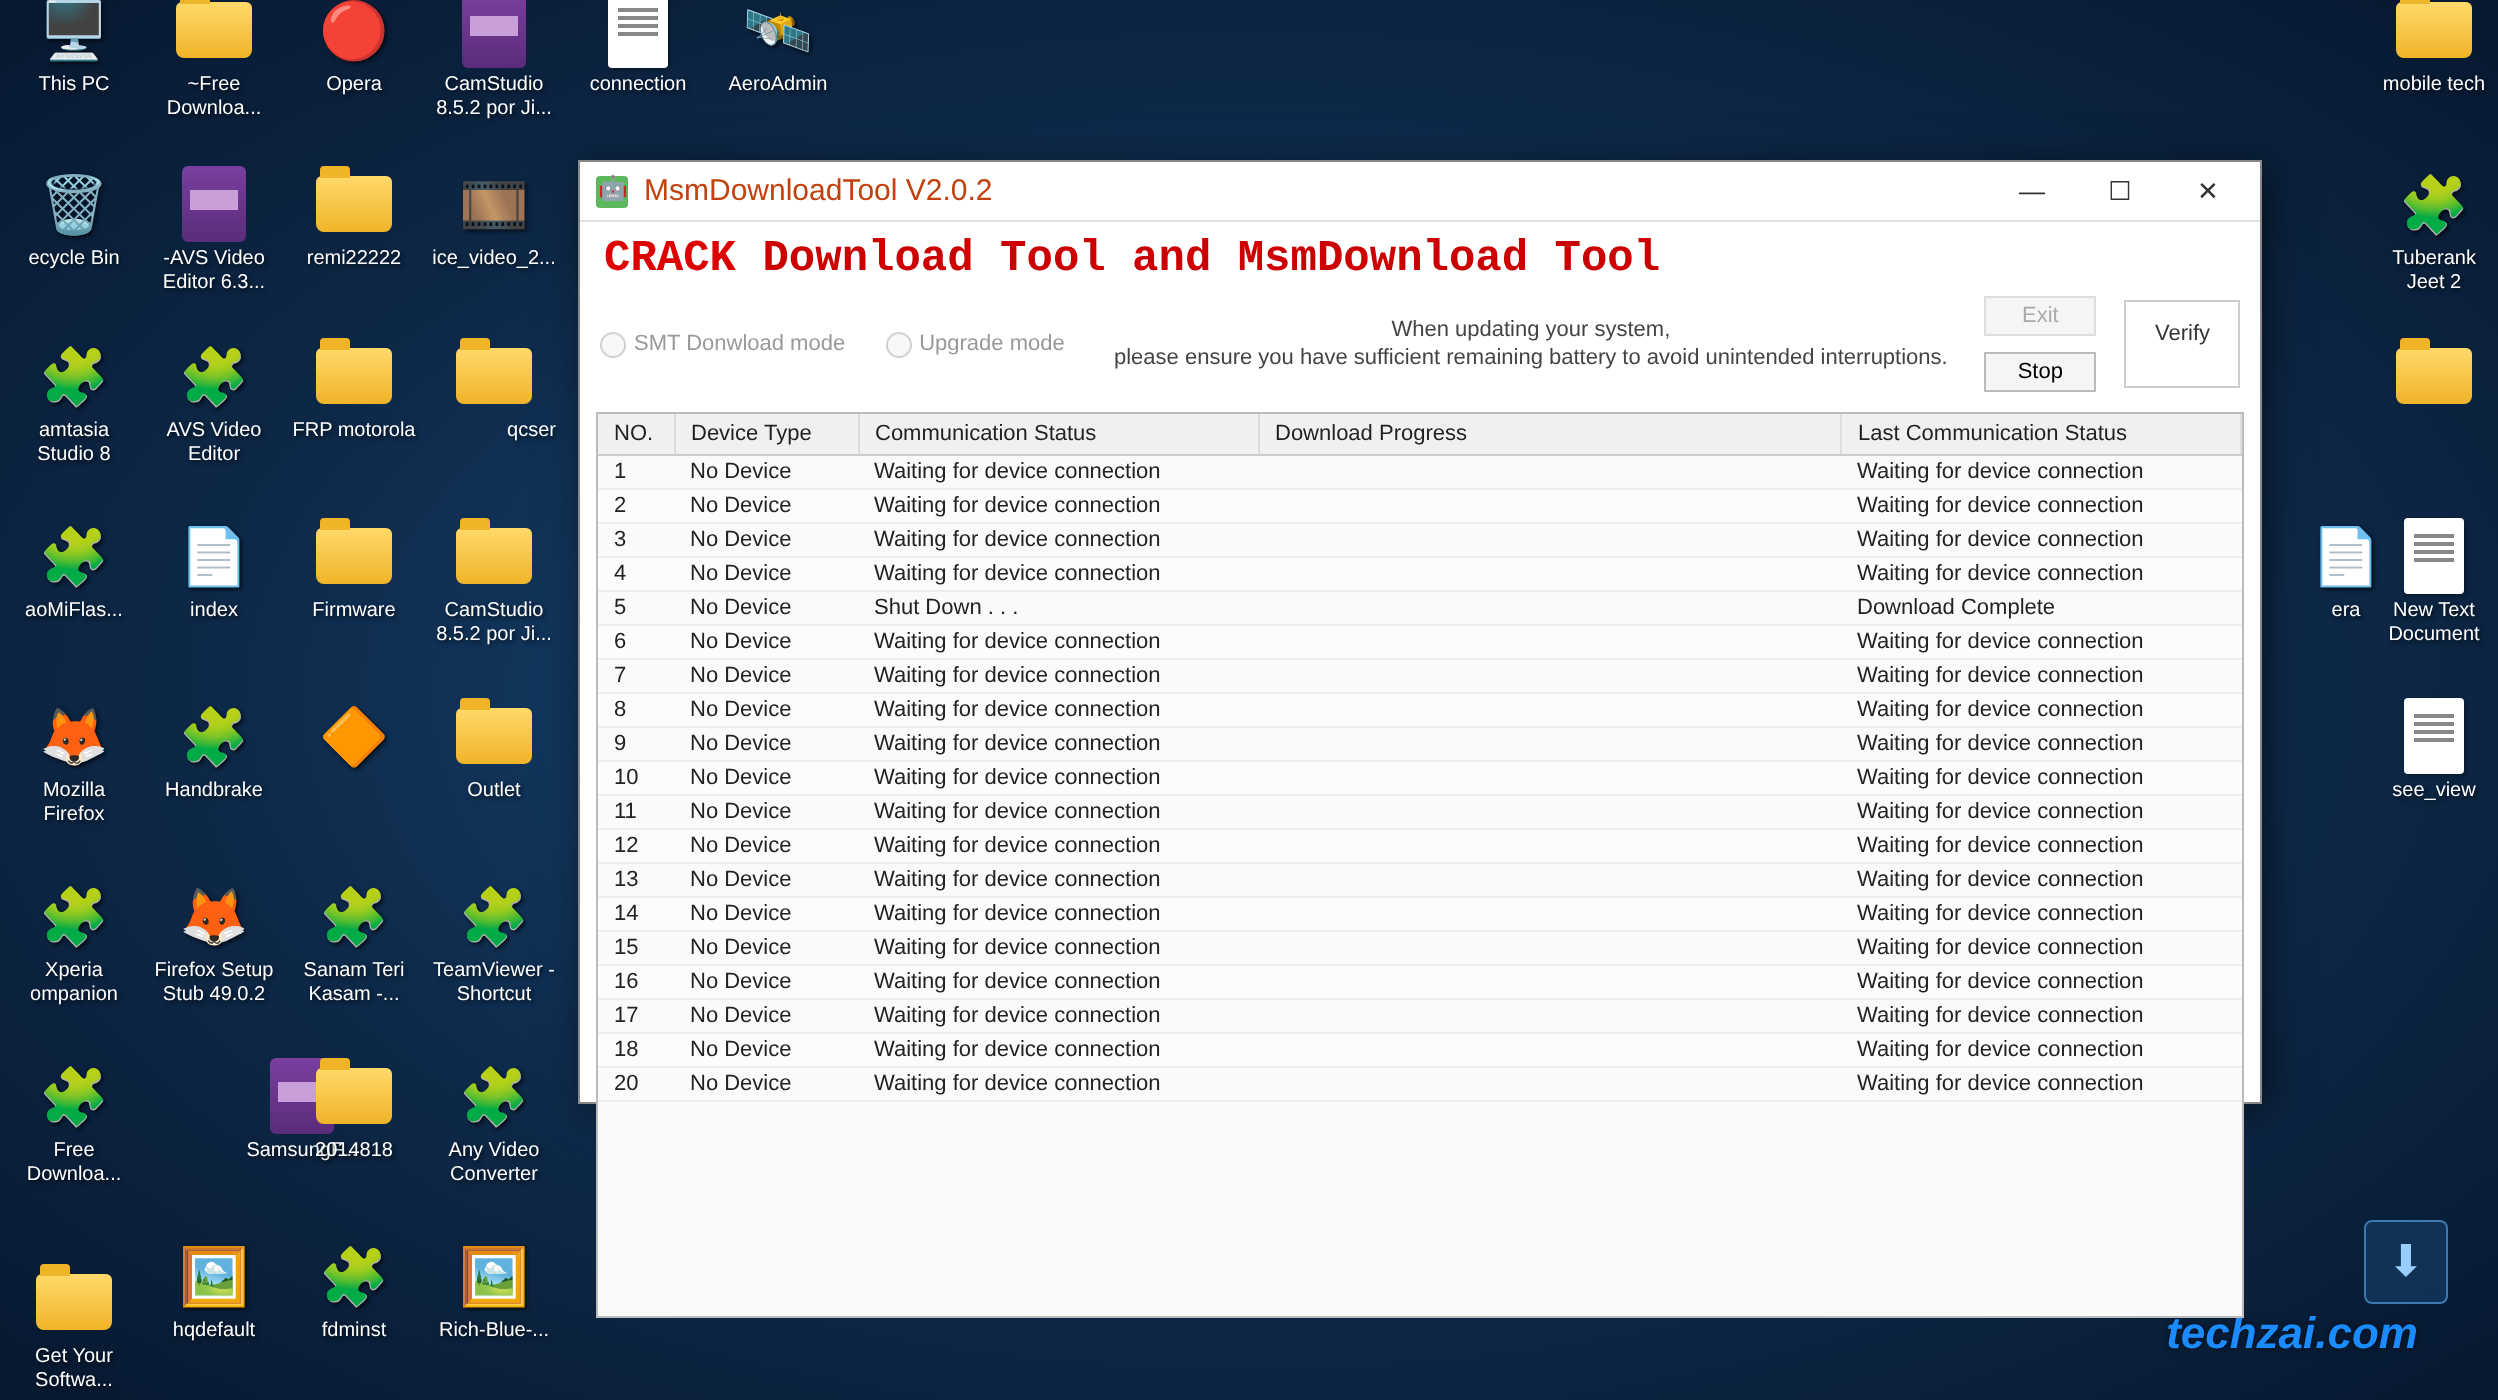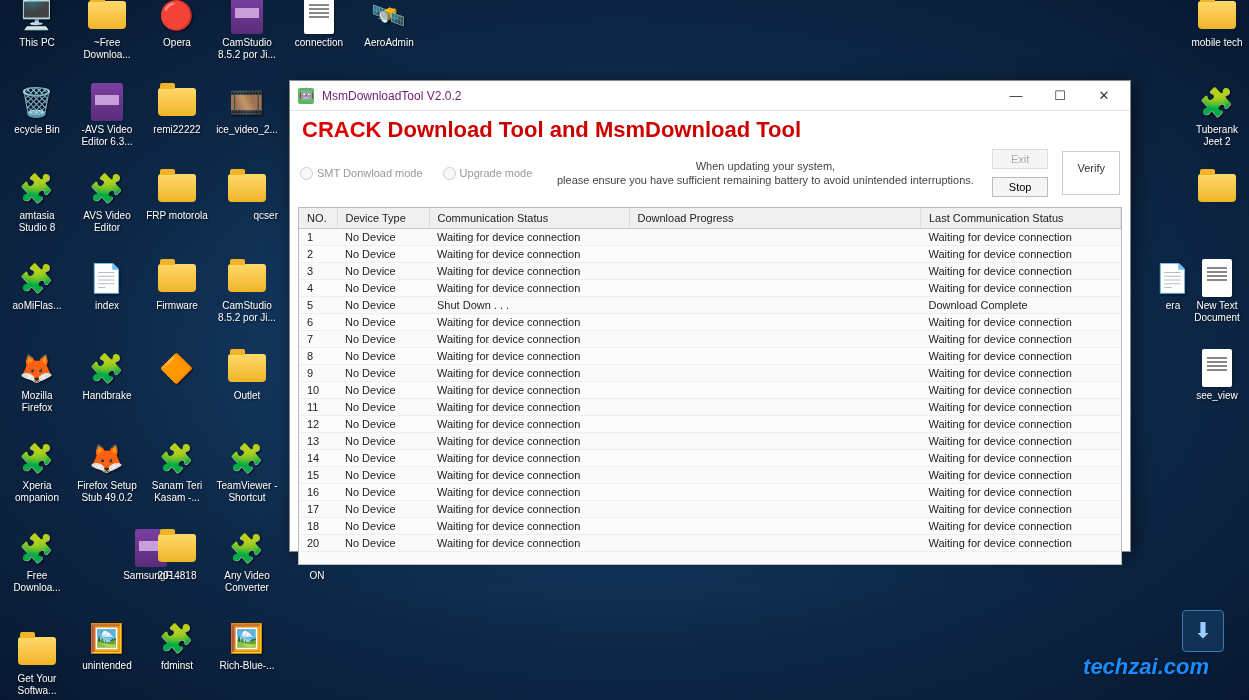--- a/index.html
+++ b/index.html
@@ -40,41 +40,41 @@
 .window {
   position: absolute; left: 289px; top: 80px; width: 842px; height: 472px;
   background: #fff; border: 1px solid #888; box-shadow: 3px 3px 18px rgba(0,0,0,.5);
 }
 .titlebar {
   height: 30px; background:#fff; display:flex; align-items:center;
   padding: 0 4px 0 8px; border-bottom:1px solid #e0e0e0;
 }
 .titlebar .app-ico { width:16px; height:16px; background:#5cb85c; border-radius:2px; margin-right:8px; position:relative; }
 .titlebar .app-ico:after { content:'🤖'; font-size:12px; position:absolute; left:1px; top:-1px; }
-.titlebar .title { font-size:12px; color:#701a75; flex:1; }
+.titlebar .title { font-size:15px; color:#c2410c; flex:1; }
 .win-controls { display:flex; }
 .win-btn { width:44px; height:28px; display:flex; align-items:center; justify-content:center; font-size:13px; color:#333; cursor:pointer; }
 
 .header-area { padding: 4px 10px 6px; }
-.crack-line { font-size:22px; font-weight:bold; color:#d00; margin: 2px 0 6px 2px; font-family: Liberation Sans, sans-serif; }
+.crack-line { font-size:22px; font-weight:bold; color:#d00; margin: 2px 0 6px 2px; font-family: Liberation Mono, monospace; }
 .crack-line .r { color:#d00; }
 .crack-line .b { color:#c00; }
 
 .controls-row { display:flex; align-items:center; gap:8px; font-size:11px; color:#555; }
 .controls-row .radio { display:flex; align-items:center; gap:4px; margin-right:12px; color:#999; }
 .controls-row .radio input { margin:0; }
 .controls-row .info { margin-left:auto; font-size:11px; color:#444; line-height:1.3; text-align:center; max-width:420px; }
 .btn {
   font-size:11px; padding:3px 16px; background:#f5f5f5; border:1px solid #bbb;
   cursor:pointer; min-width:52px;
 }
 .btn.disabled { color:#aaa; border-color:#ddd; }
 .verify-box { margin-left:6px; border:1px solid #ccc; padding: 10px 14px 20px; font-size:11px; color:#333; text-align:center; }
 
-.table-wrap { border:1px solid #bbb; margin: 4px 8px 8px; height: 358px; overflow:hidden; background:#fafafa; }
+.table-wrap { border:1px solid #bbb; margin: 4px 8px 8px; height: 453px; overflow:hidden; background:#fafafa; }
 table { width:100%; border-collapse:collapse; font-size:11px; color:#222; }
 thead th {
   background:#f0f0f0; text-align:left; font-weight:normal; padding:4px 8px;
   border-bottom:1px solid #ccc; border-right:1px solid #ddd; position:sticky; top:0;
 }
 tbody td { padding:2px 8px; border-bottom:1px solid #eee; }
 tbody tr:nth-child(even){ background:#fcfcfc; }
 </style>
 </head>
 <body>
@@ -287,21 +287,21 @@
       <span class="lbl">ON</span>
     </div>
     <div class="desktop-icon" style="left: 6px; top: 631px;">
       <div class="ico">
         <div class="folder-ico"></div>
       </div>
       <span class="lbl">Get Your Softwa...</span>
     </div>
     <div class="desktop-icon" style="left: 76px; top: 618px;">
       <div class="ico">🖼️</div>
-      <span class="lbl">unintended</span>
+      <span class="lbl">hqdefault</span>
     </div>
     <div class="desktop-icon" style="left: 146px; top: 618px;">
       <div class="ico">🧩</div>
       <span class="lbl">fdminst</span>
     </div>
     <div class="desktop-icon" style="left: 216px; top: 618px;">
       <div class="ico">🖼️</div>
       <span class="lbl">Rich-Blue-...</span>
     </div>
   </div>

